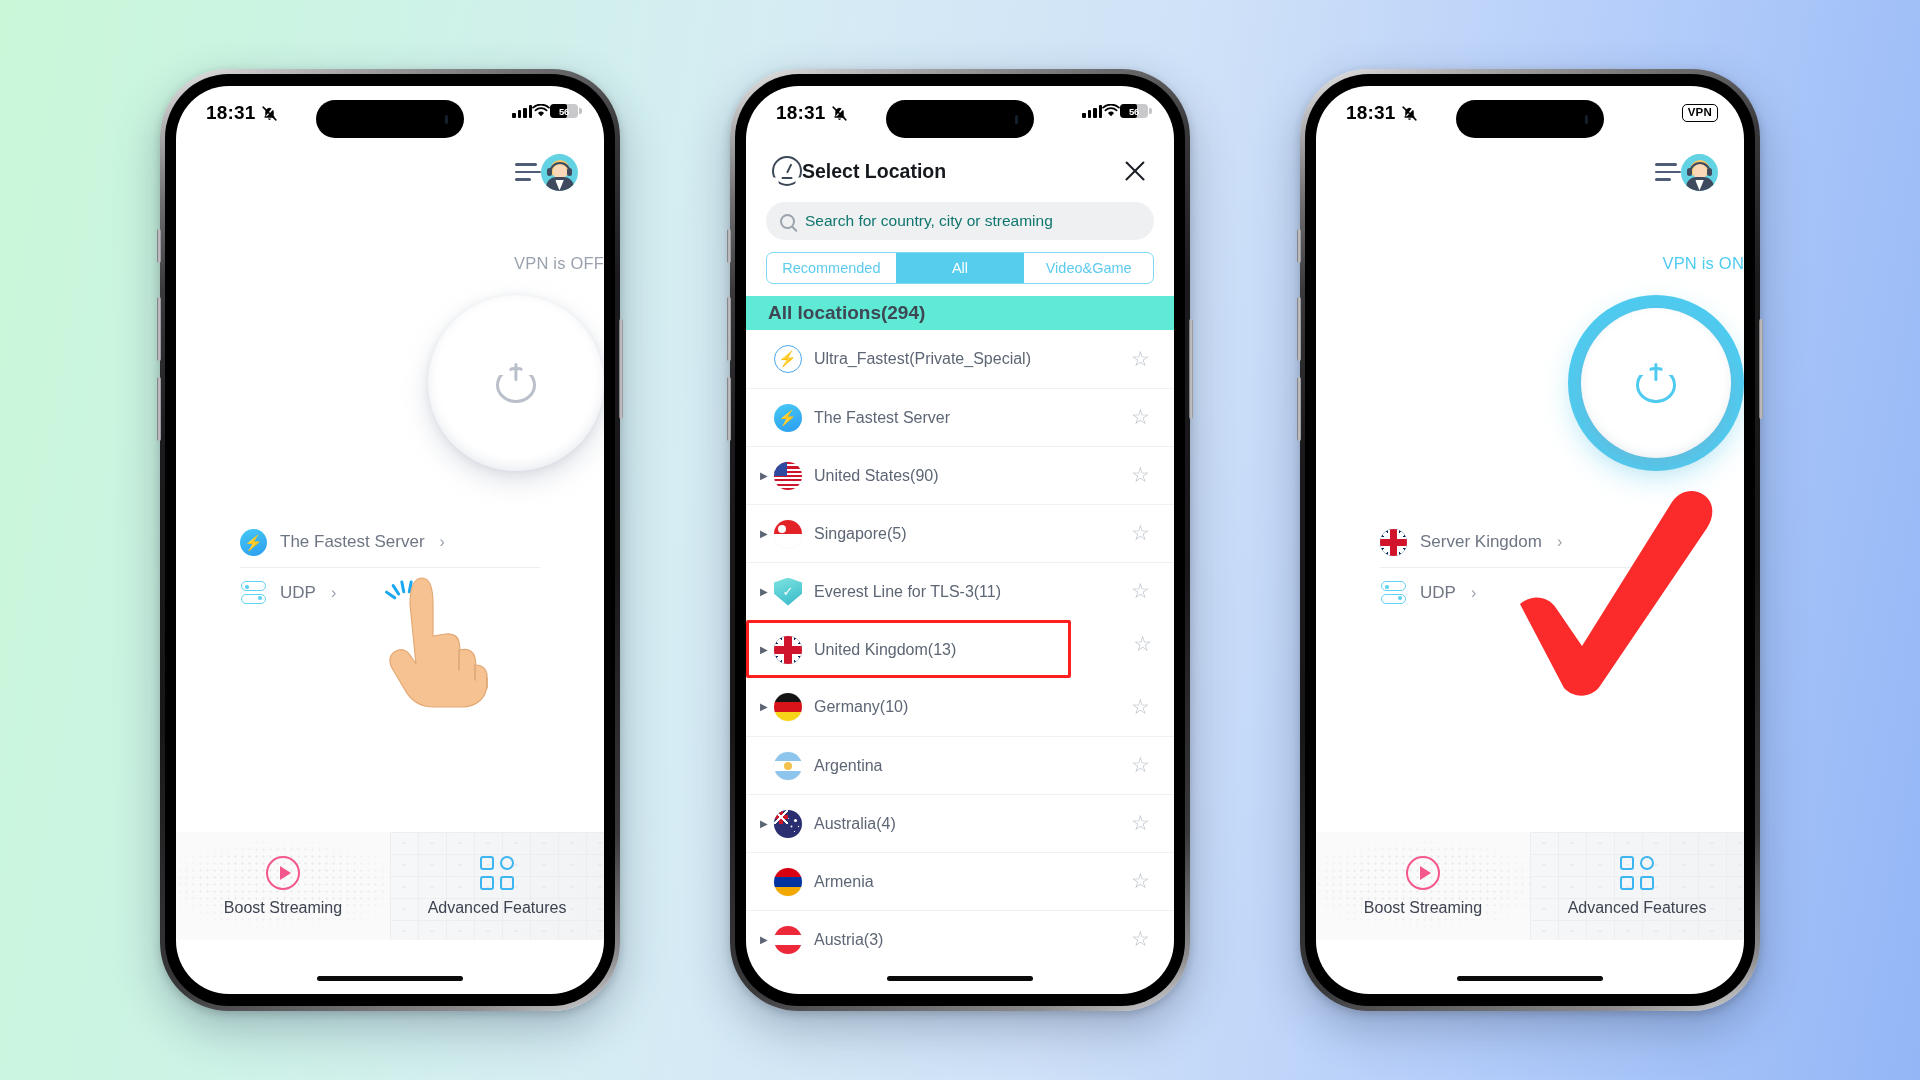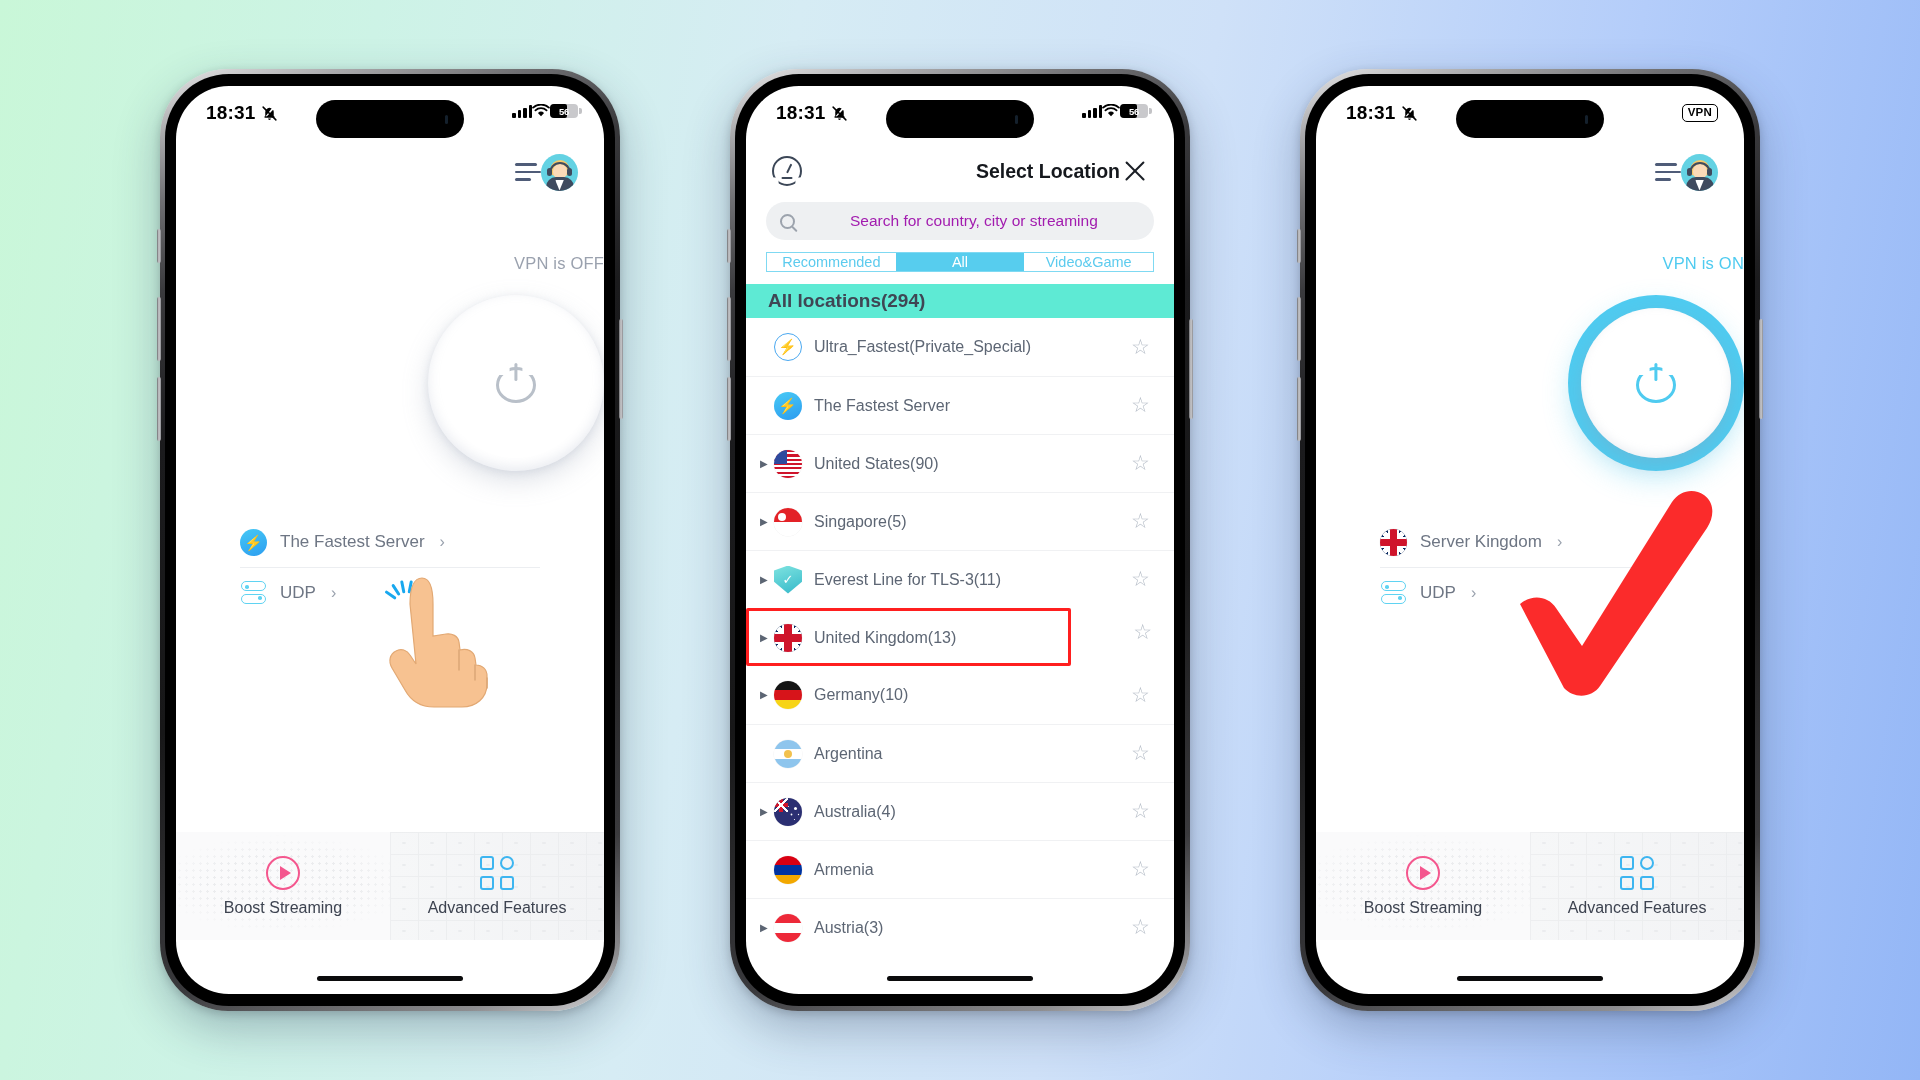--- a/index.html
+++ b/index.html
@@ -187,34 +187,34 @@
 
   .home-indicator { position: absolute; left: 50%; transform: translateX(-50%); bottom: 13px; width: 146px; height: 5px; border-radius: 3px; background: #0b0b0c; }
 
   
   .loc { height: calc(100% - 56px); display: flex; flex-direction: column; position: relative; }
   .loc-head { display: flex; align-items: center; padding: 6px 24px 0 26px; height: 52px; }
   .gauge { width: 30px; height: 30px; position: relative; cursor: pointer; }
   .gauge .g-arc { position:absolute; inset:0; border: 2.2px solid #3c4757; border-radius: 50%; clip-path: polygon(0 0, 100% 0, 100% 72%, 78% 72%, 78% 100%, 22% 100%, 22% 72%, 0 72%); }
   .gauge .g-needle { position:absolute; left:48%; top:7px; width:2px; height:10px; background:#3c4757; transform-origin: bottom center; transform: rotate(26deg); border-radius:1px; }
   .gauge .g-base { position:absolute; left:50%; transform:translateX(-50%); bottom:7px; width:11px; height:2.2px; background:#3c4757; border-radius:2px; }
-  .loc-title { flex: 1; text-align: right; font-size: 19.5px; font-weight: 700; color: #15181d; }
+  .loc-title { flex: 1; text-align: left; font-size: 19.5px; font-weight: 700; color: #15181d; }
   .close-x { width: 30px; height: 30px; position: relative; cursor: pointer; }
   .close-x::before, .close-x::after { content:""; position: absolute; left: 2px; top: 14px; width: 26px; height: 2.2px; background: #1b1f26; border-radius: 2px; }
   .close-x::before { transform: rotate(45deg); } .close-x::after { transform: rotate(-45deg); }
 
   .search {
     margin: 8px 20px 0; height: 38px; border-radius: 19px; background: #eef0f2;
     display: flex; align-items: center; gap: 10px; padding: 0 14px; cursor: text;
   }
   .mag { width: 15px; height: 15px; border: 2px solid #9ca3ad; border-radius: 50%; position: relative; flex: 0 0 auto; }
   .mag::after { content:""; position: absolute; right: -5px; bottom: -3px; width: 7px; height: 2px; background: #9ca3ad; transform: rotate(45deg); border-radius: 2px; }
-  .search-ph { font-size: 15.5px; color: #a21caf; margin-left: 45px; }
-
-  .tabs { margin: 12px 20px 0; height: 20px; border: 1.4px solid #7fd9f2; border-radius: 0; display: flex; overflow: hidden; }
+  .search-ph { font-size: 15.5px; color: #0f766e; }
+
+  .tabs { margin: 12px 20px 0; height: 32px; border: 1.4px solid #7fd9f2; border-radius: 7px; display: flex; overflow: hidden; }
   .tab { flex: 1; display: flex; align-items: center; justify-content: center; font-size: 14.5px; color: #5ccbee; cursor: pointer; }
   .tab.active { background: #57cdee; color: #fff; }
 
   .list-head { margin-top: 12px; padding: 6px 22px 6px; background: #5eead4; font-size: 19px; font-weight: 700; color: #3f4654; }
 
   .loc-list { flex: 1; overflow: hidden; }
   .loc-item { display: flex; align-items: center; height: 58px; padding: 0 22px 0 14px; cursor: pointer; position: relative; }
   .loc-item + .loc-item { border-top: 1px solid #f0f1f3; }
   .arrow { width: 14px; flex: 0 0 auto; color: #5c6573; font-size: 10px; line-height: 1; }
   .loc-ico { width: 28px; height: 28px; flex: 0 0 auto; margin-right: 12px; }

